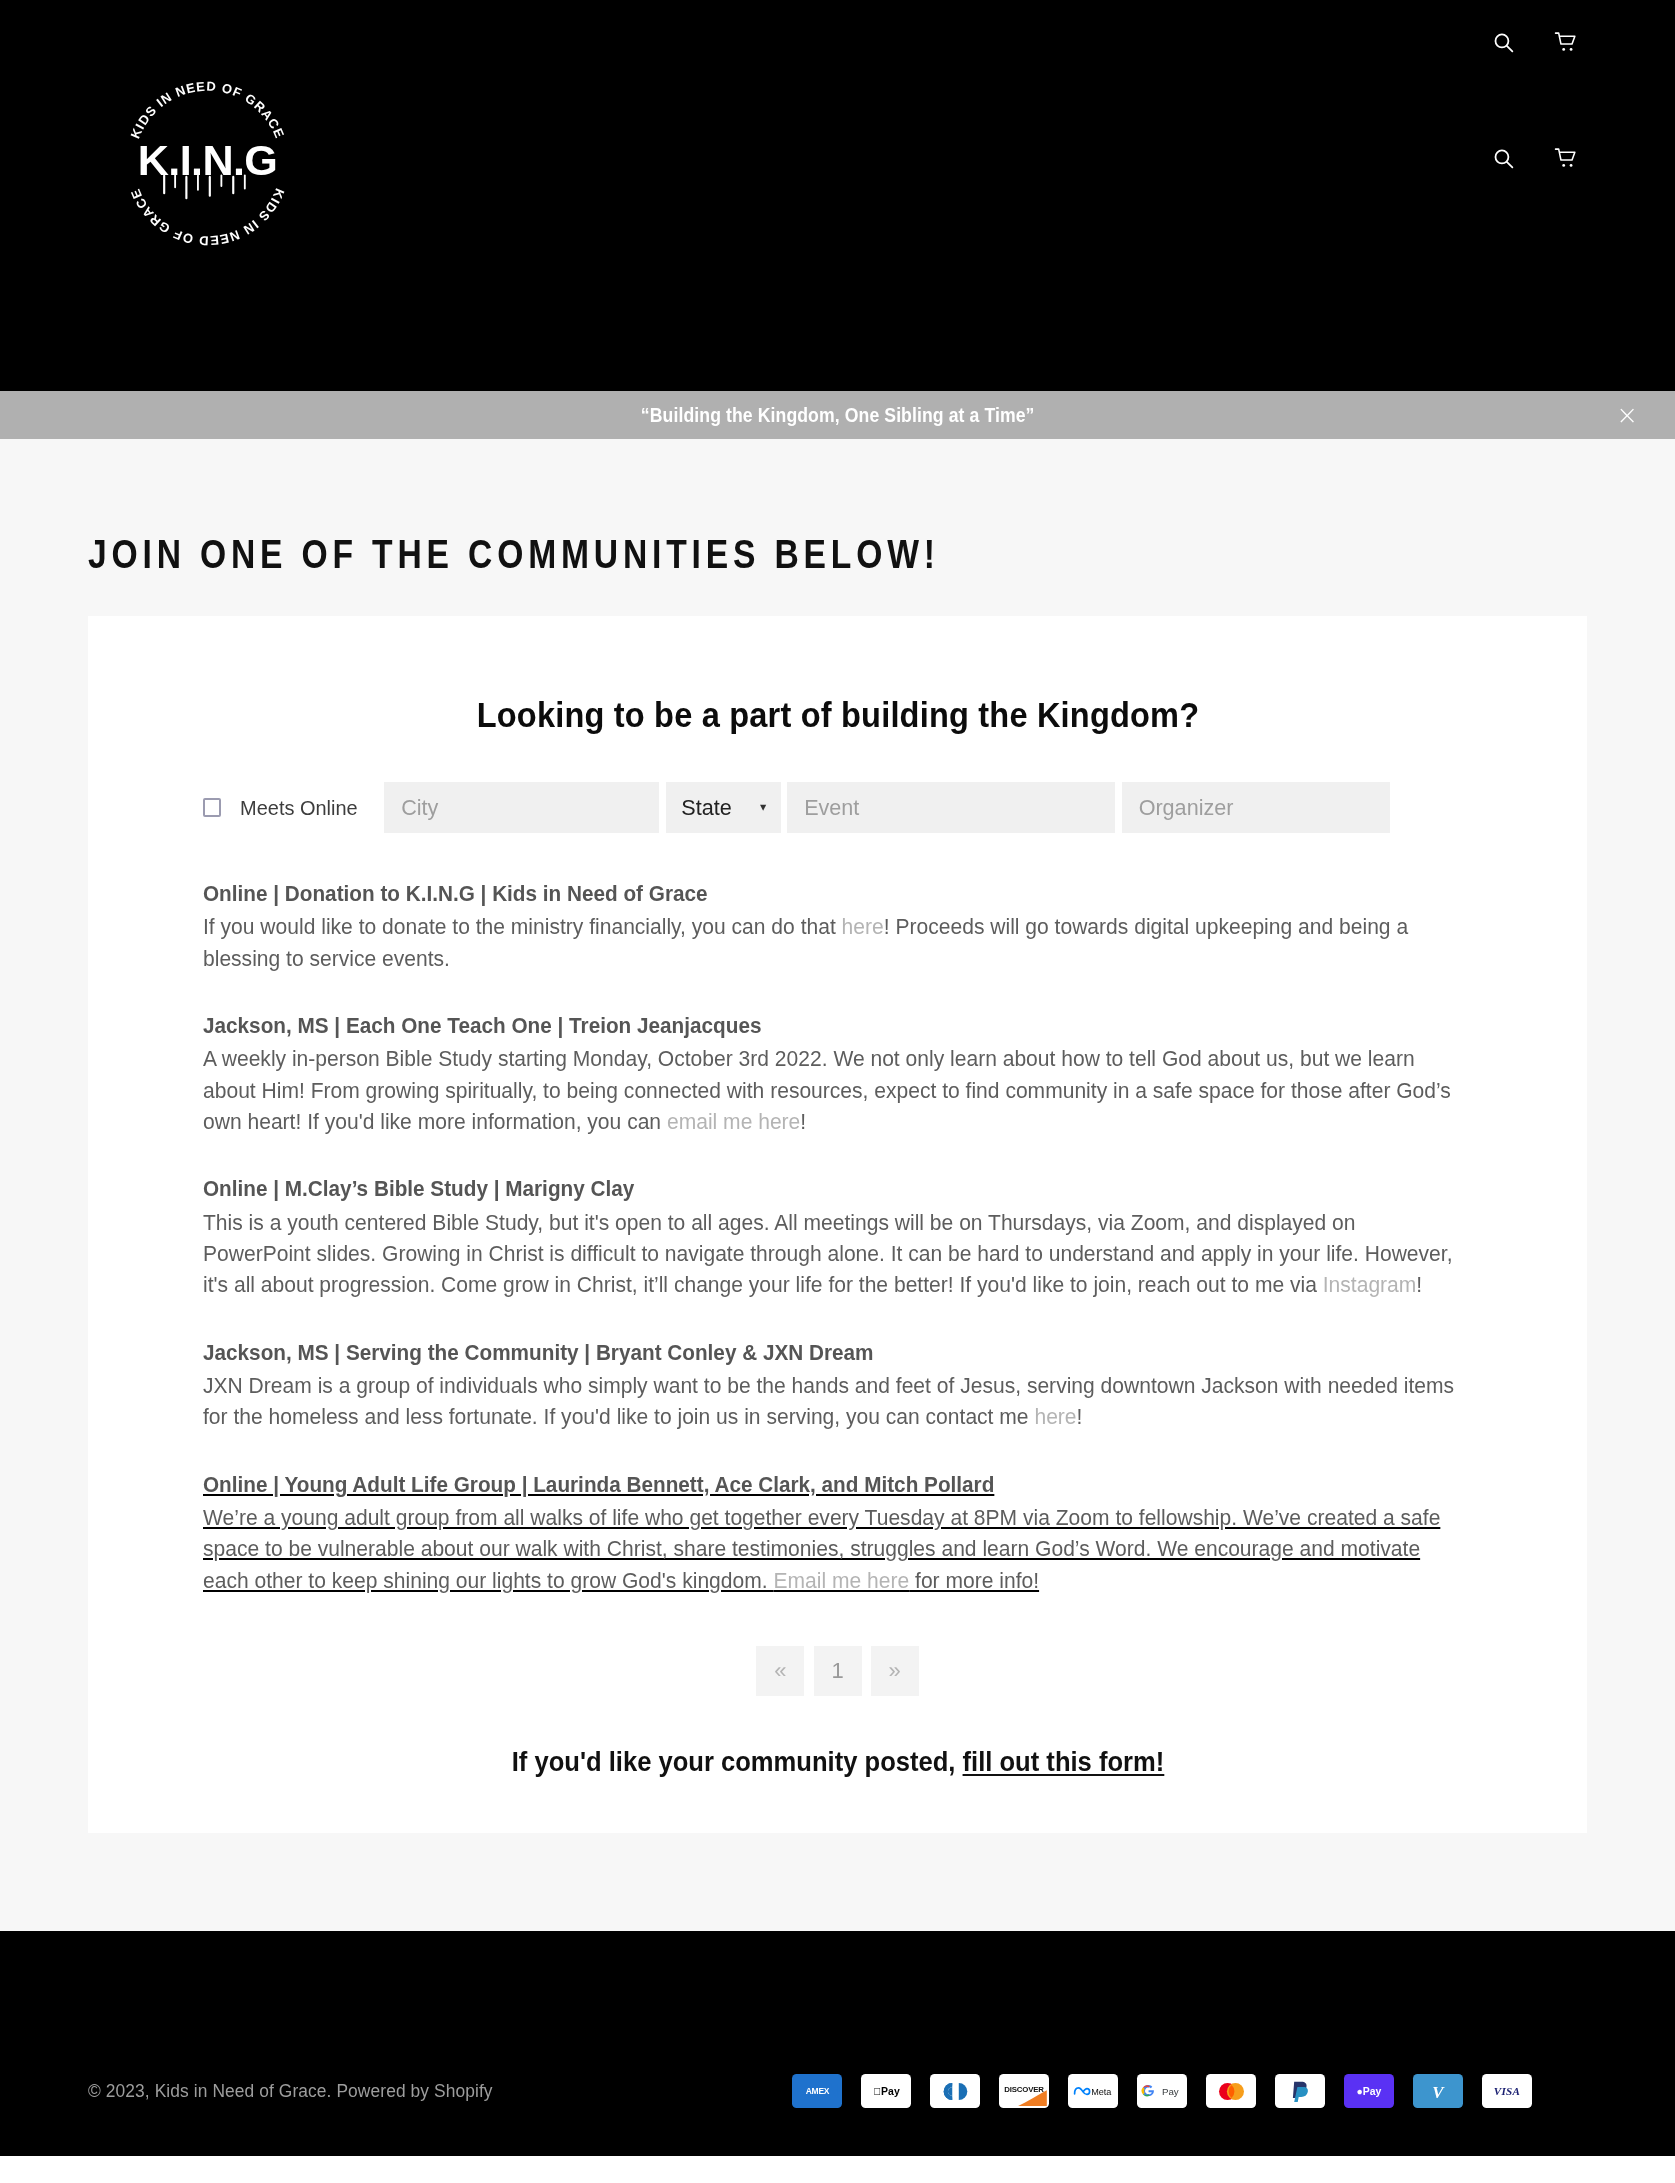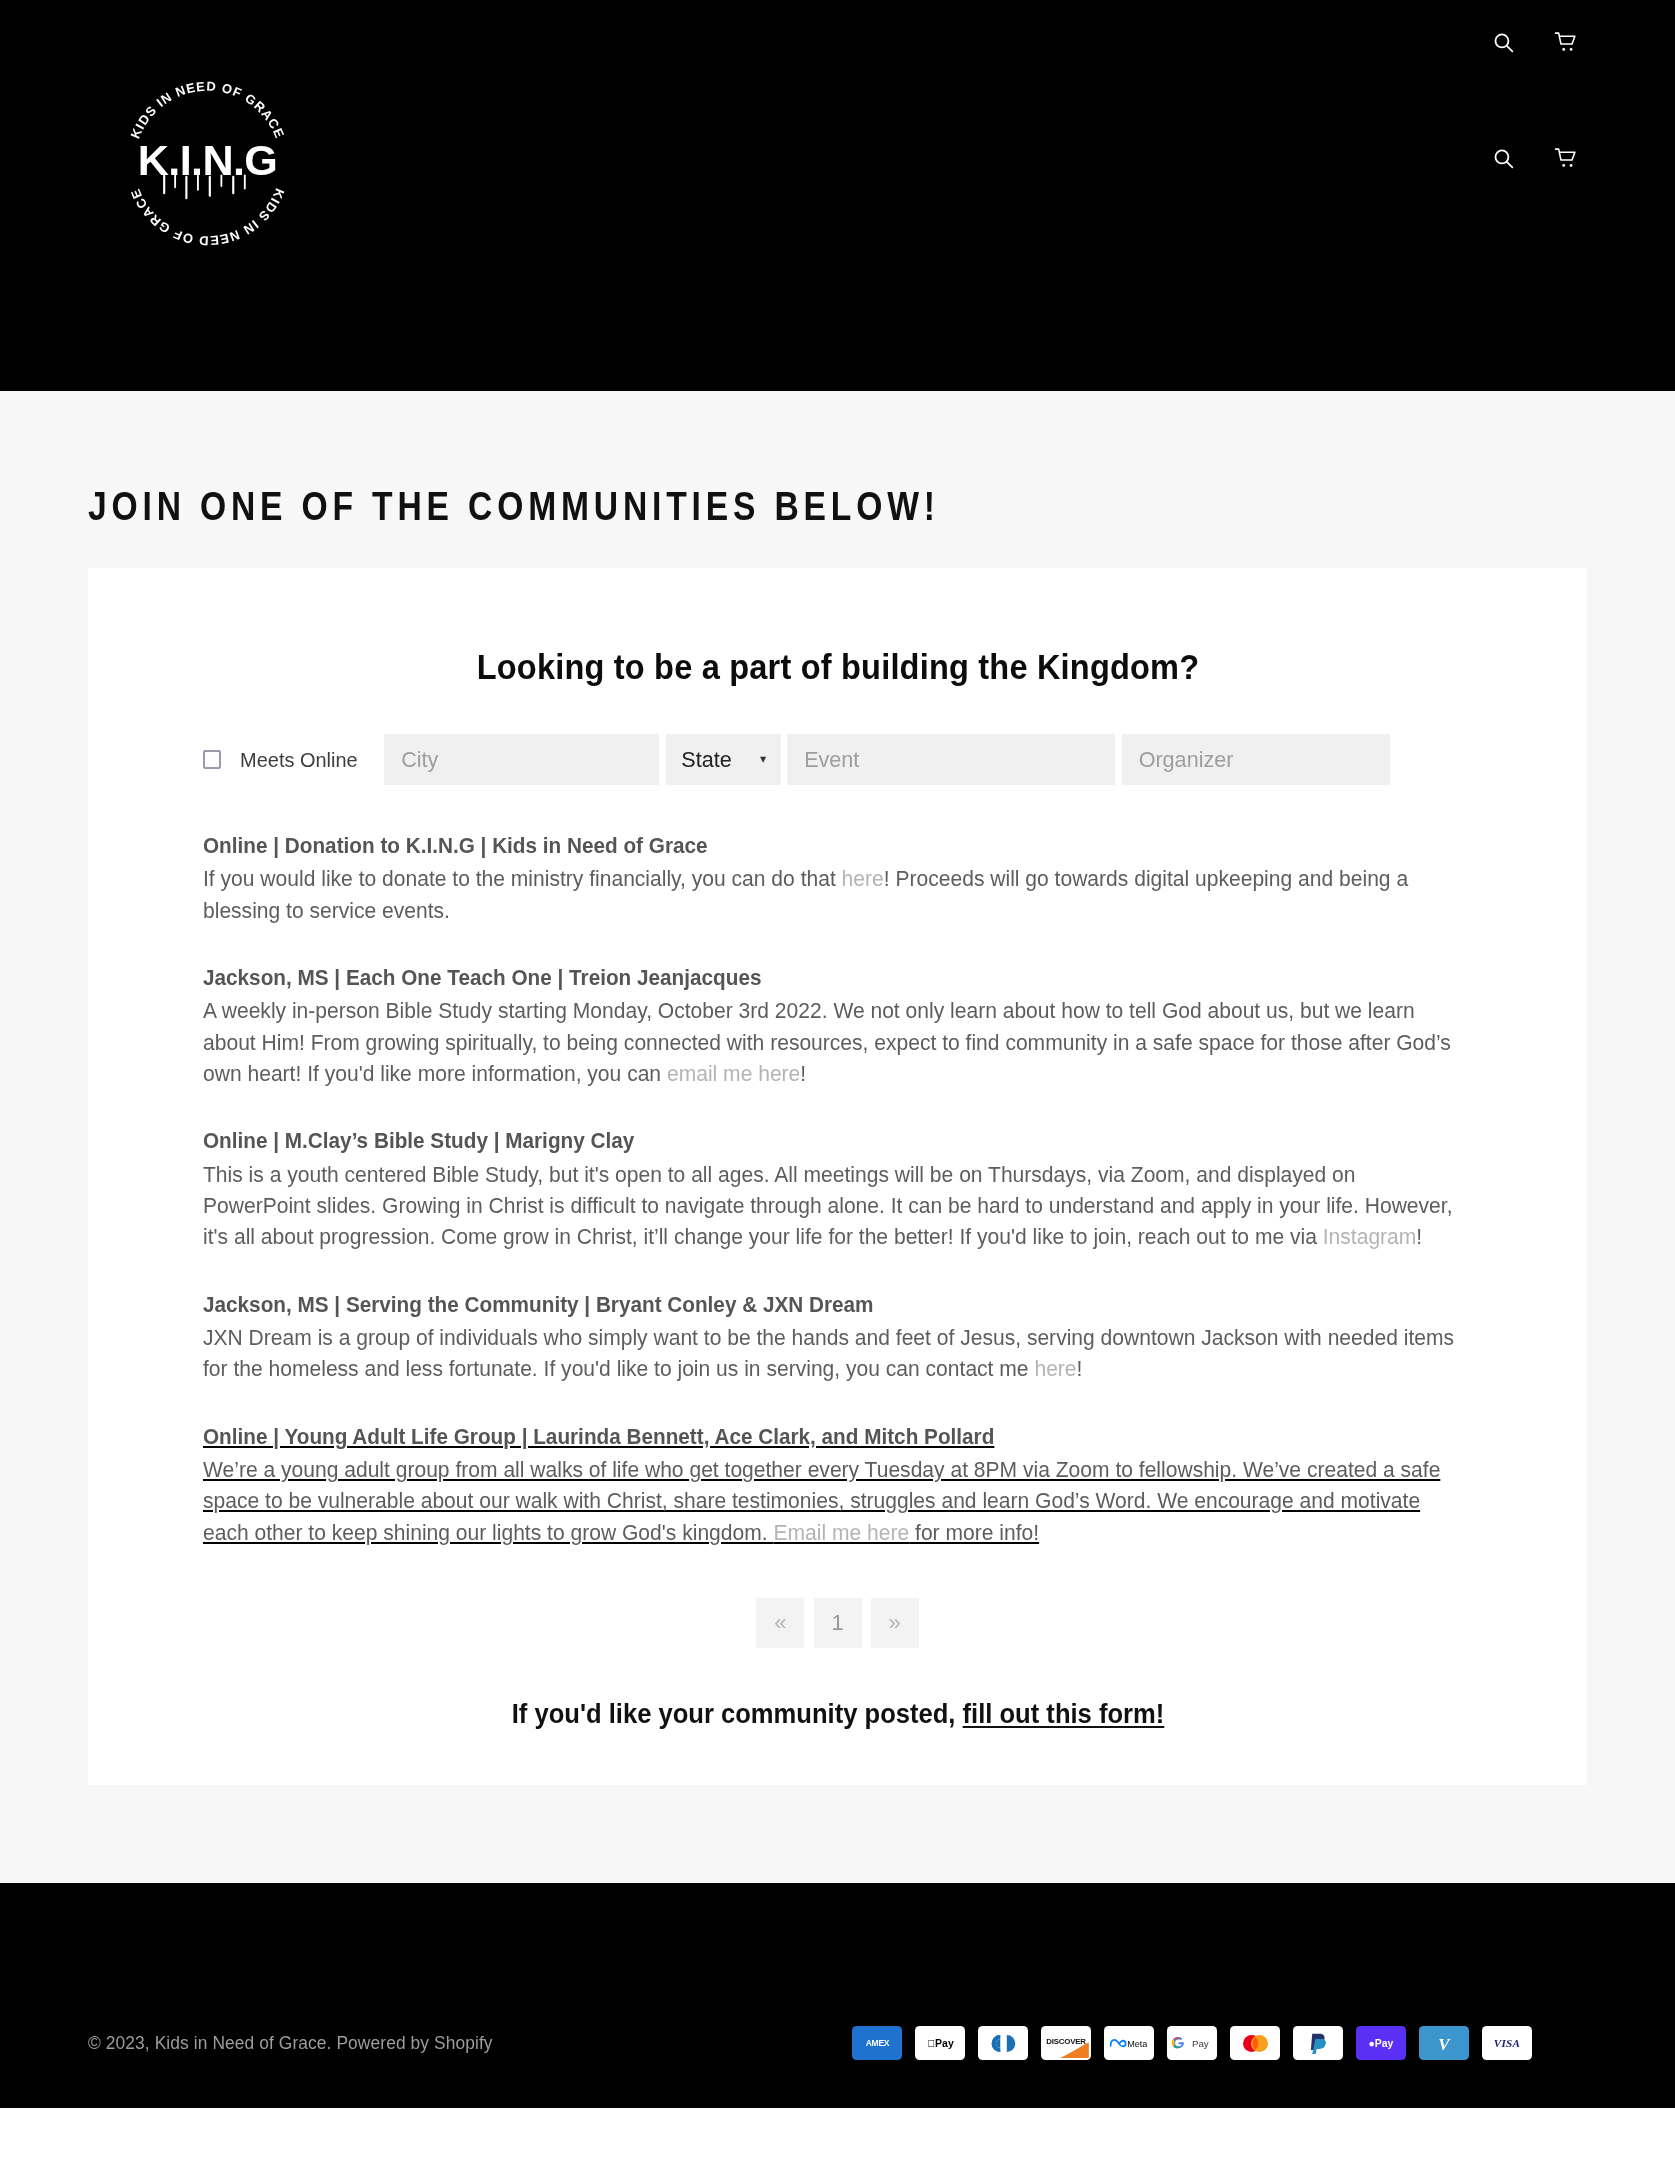--- a/index.html
+++ b/index.html
@@ -96,21 +96,21 @@
   .follow-title{font-family:"Liberation Sans Narrow","Liberation Sans",sans-serif;font-weight:400;
     font-size:29px;letter-spacing:5.9px;color:#f2f2f2;text-transform:uppercase;transform:scaleX(.92);}
   .social{display:flex;gap:14.4px;margin-top:31px;}
   .social a{display:block;width:30px;height:30px;}
   .social svg{width:30px;height:30px;display:block;}
 
   .footer-bottom{width:1499px;margin:0 auto;display:flex;align-items:center;justify-content:space-between;
     padding:88px 0 48px 0;}
   .copyright{font-family:"Liberation Sans Narrow","Liberation Sans",sans-serif;font-size:18.3px;color:#9d9d9d;letter-spacing:0.1px;transform:scaleX(.95);transform-origin:left center;white-space:nowrap;}
   .copyright a{color:#9d9d9d;text-decoration:none;}
-  .payments{display:flex;gap:13px;align-items:center;padding-right:55px;}
+  .payments{display:flex;gap:19px;align-items:center;padding-right:55px;}
   .pay{width:50px;height:34px;border-radius:4.6px;background:#fff;display:flex;align-items:center;justify-content:center;overflow:hidden;}
   .pay svg{display:block;}
 </style>
 </head>
 <body>
 
 <div class="page">
 
   <header class="header">
     <div class="header-inner">
@@ -170,20 +170,24 @@
             <rect x="171" y="168" width="3" height="20" rx="1.5"></rect>
             <rect x="190" y="170" width="3.5" height="30" rx="1.7"></rect>
             <rect x="209" y="168" width="3" height="24" rx="1.5"></rect>
           </g>
         </svg>
       </a>
 
     </div>
   </header>
 
+  <div class="announce">
+    <span class="announce-text">“Building the Kingdom, One Sibling at a Time”</span>
+    <button class="announce-close">×</button>
+  </div>
 
   <main class="main">
     <div class="wrap">
 
       <h1 class="page-title">Join one of the communities below!</h1>
 
       <section class="card">
         <div class="card-inner">
 
           <h2 class="card-title">Looking to be a part of building the Kingdom?</h2>

